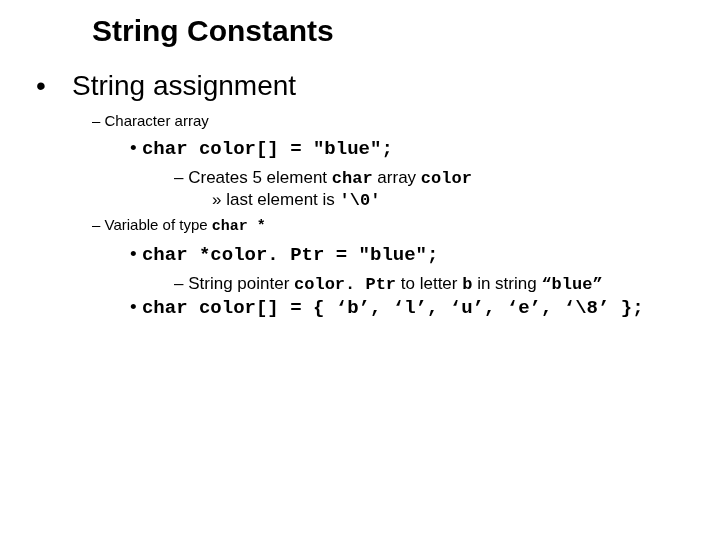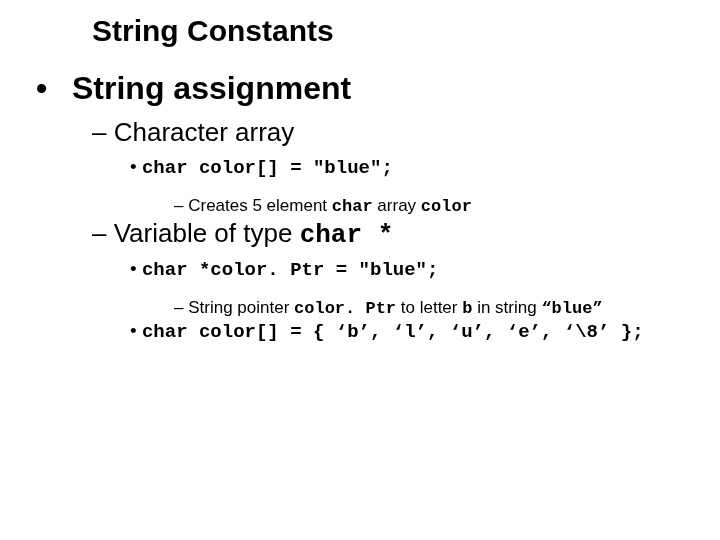--- a/index.html
+++ b/index.html
@@ -16,41 +16,40 @@
     width: 720px;
     height: 428px;
     padding: 14px 16px 0 36px;
   }
   .title {
     font-size: 30px;
     font-weight: bold;
     margin: 0 0 22px 56px;
   }
   .lvl1 {
-    font-size: 32px;
+    font-size: 28px;
     margin: 0 0 10px 18px;
     text-indent: -18px;
     padding-left: 18px;
-    font-weight: bold;
   }
   .lvl1 .bullet {
     display: inline-block;
     width: 18px;
   }
   .lvl2 {
-    font-size: 26px;
+    font-size: 15px;
     margin: 0 0 8px 56px;
   }
   .lvl3 {
     font-size: 19px;
     margin: 0 0 4px 94px;
   }
   .lvl4 {
     font-size: 17px;
-    margin: 17px 0 2px 138px;
+    margin: 8px 0 2px 138px;
   }
   .lvl5 {
     font-size: 17px;
     margin: 0 0 6px 176px;
   }
   .mono {
     font-family: "Courier New", Courier, monospace;
     font-weight: bold;
   }
   .snug { margin-bottom: 2px; }
@@ -66,20 +65,21 @@
   <div class="title">String Constants</div>
 
   <div class="lvl1"><span class="bullet">•</span><span>String assignment</span></div>
 
   <div class="lvl2 dash"><span>Character array</span></div>
 
   <div class="lvl3 dot"><span class="mono">char color[] = "blue";</span></div>
 
   <div class="lvl4 dash snug"><span>Creates 5 element </span><span class="mono">char</span><span> array </span><span class="mono">color</span></div>
 
+  <div class="lvl5 raquo"><span>last element is </span><span class="mono">'\0'</span></div>
 
   <div class="lvl2 dash"><span>Variable of type </span><span class="mono">char *</span></div>
 
   <div class="lvl3 dot"><span class="mono">char *color. Ptr = "blue";</span></div>
 
   <div class="lvl4 dash snug"><span>String pointer </span><span class="mono">color. Ptr</span><span> to letter </span><span class="mono">b</span><span> in string </span><span class="mono">“blue”</span></div>
 
 
 
   <div class="lvl3 dot"><span class="mono">char color[] = { ‘b’, ‘l’, ‘u’, ‘e’, ‘\8’ };</span></div>

